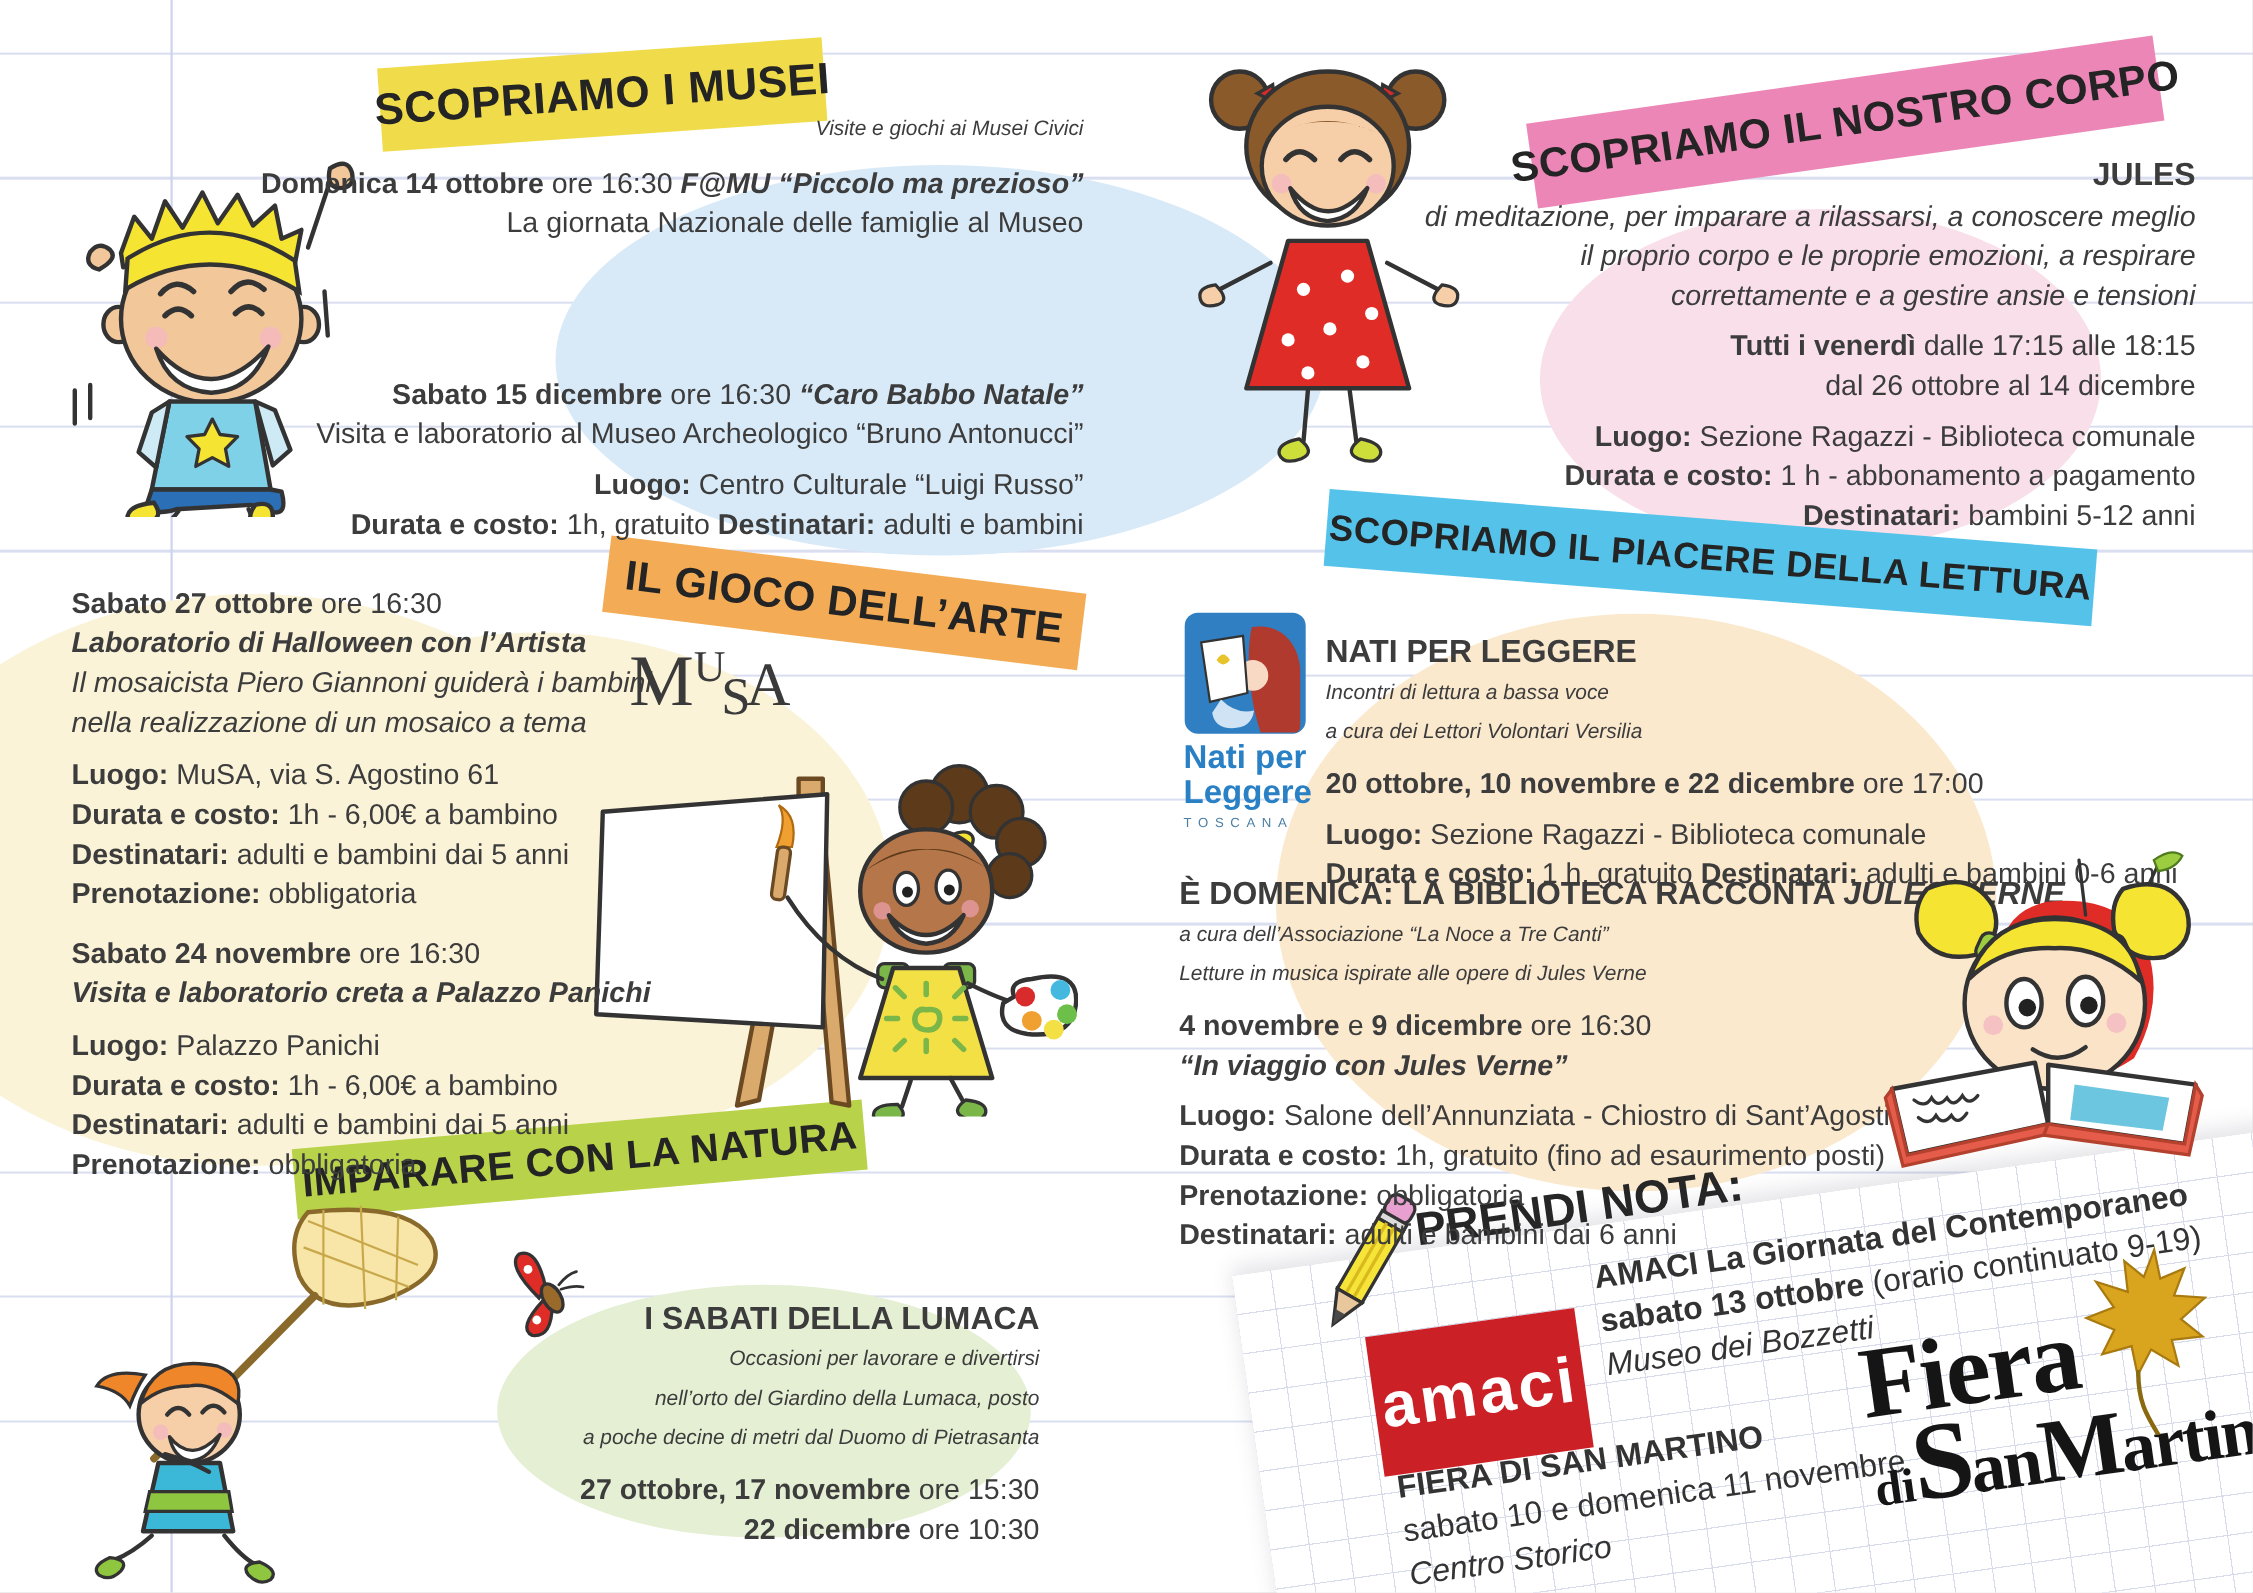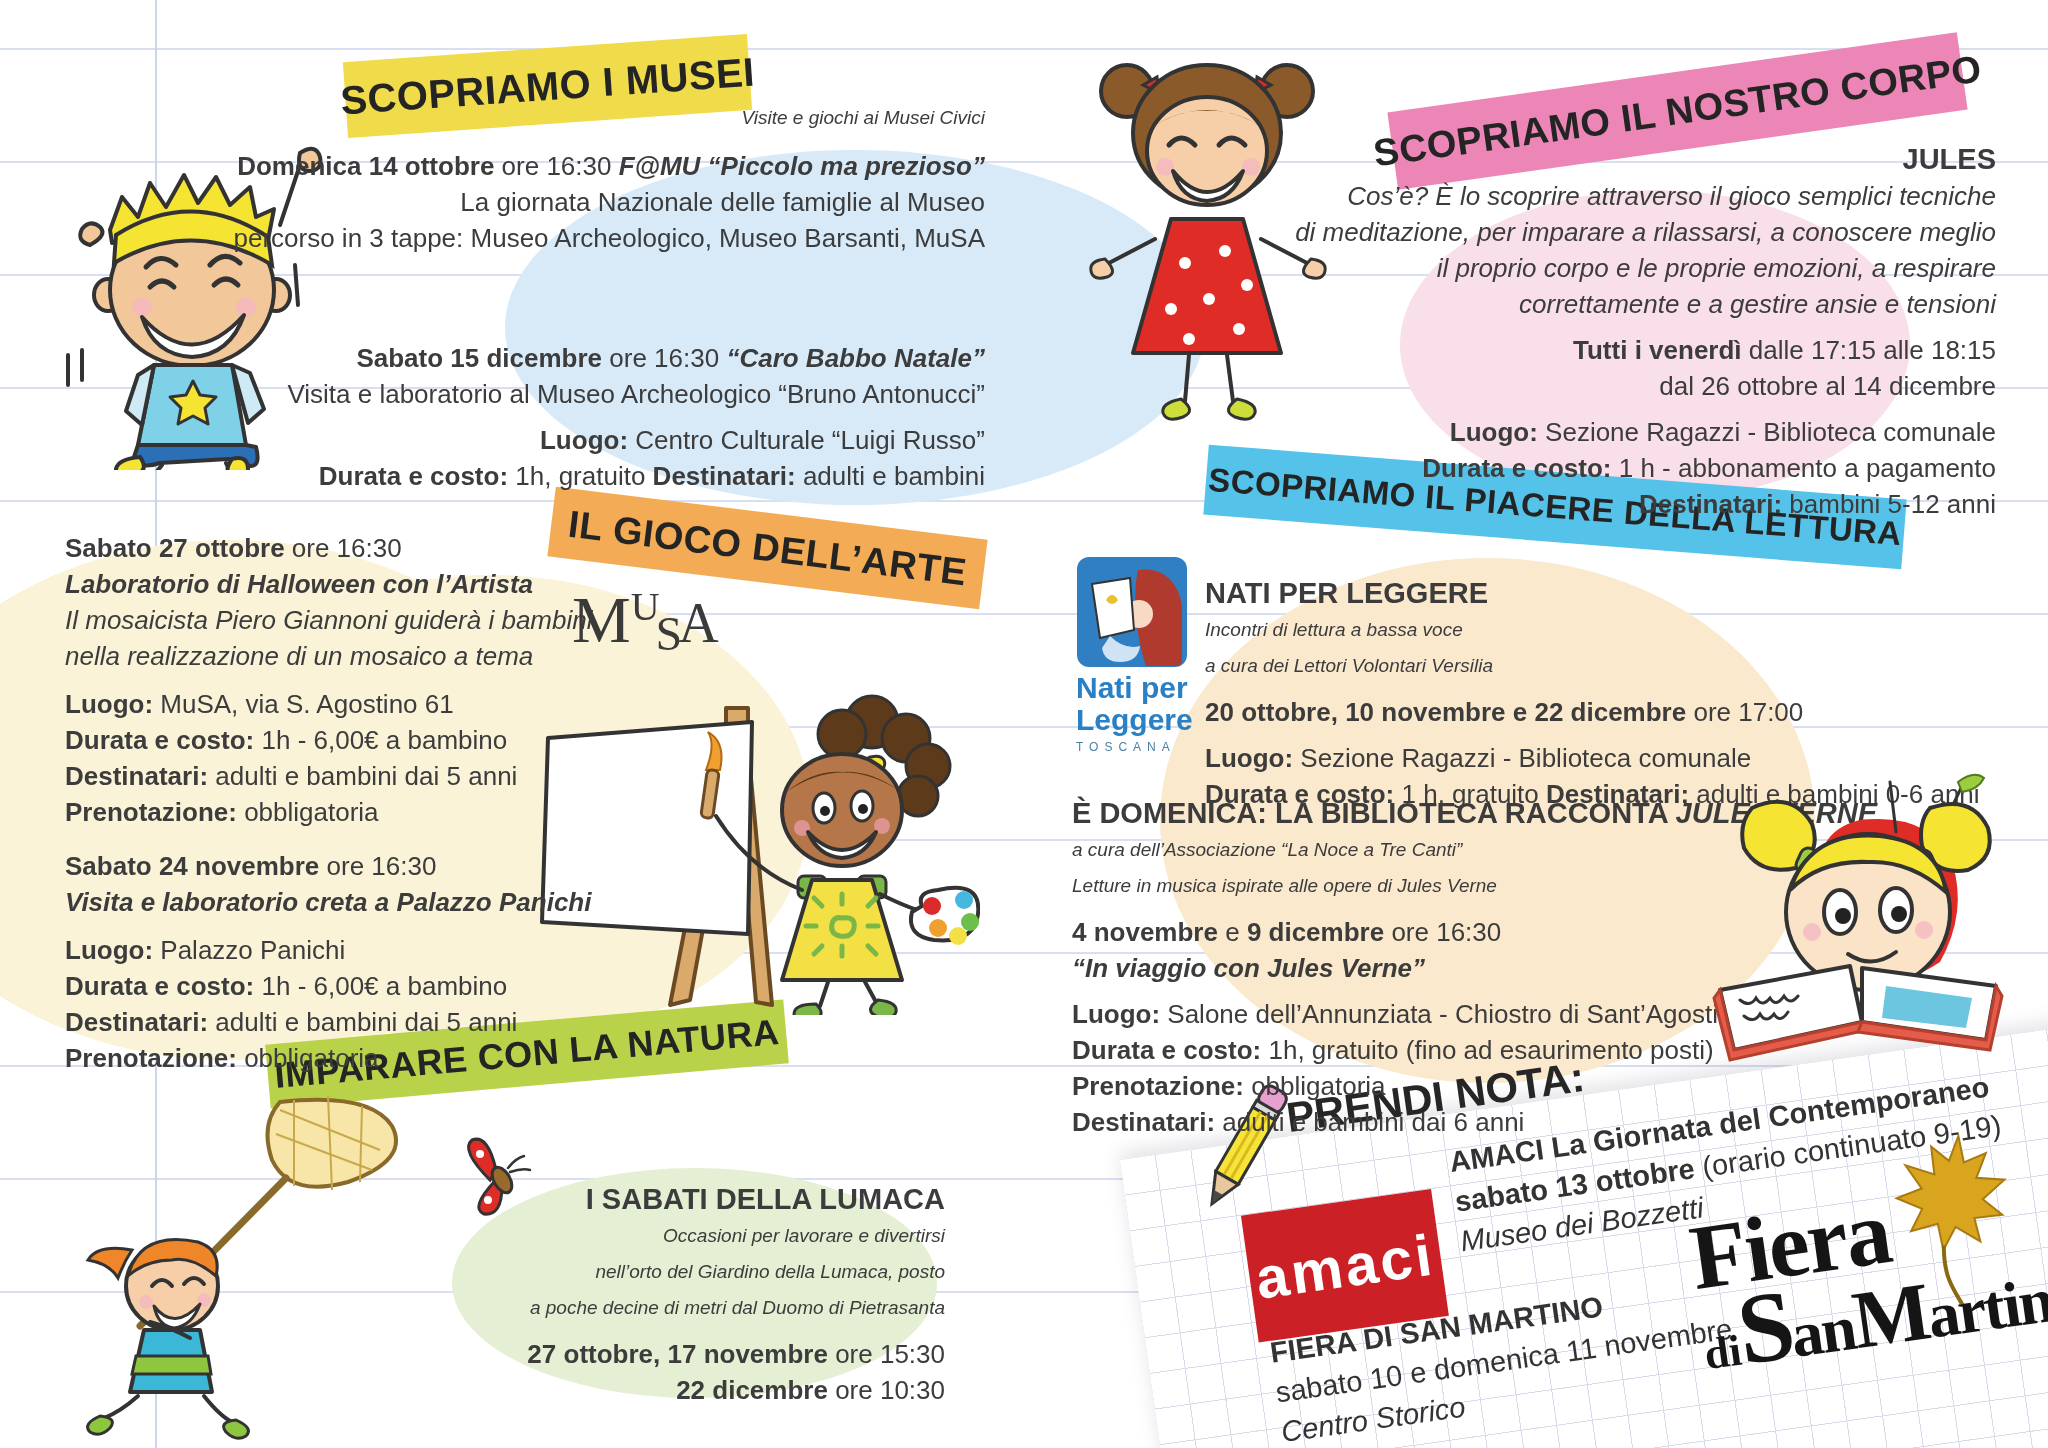--- a/index.html
+++ b/index.html
@@ -81,21 +81,20 @@
   <div class="banner" style="left:267px;top:1022px;width:520px;height:64px;background:#b8d24a;transform:rotate(-5deg);font-size:36px;">IMPARARE CON LA NATURA</div>
   <div class="banner" style="left:1390px;top:72px;width:575px;height:78px;background:#ec86b7;transform:rotate(-8deg);font-size:38px;">SCOPRIAMO IL NOSTRO CORPO</div>
   <div class="banner" style="left:1205px;top:472px;width:700px;height:70px;background:#55c3e9;transform:rotate(4.5deg);font-size:33px;">SCOPRIAMO IL PIACERE DELLA LETTURA</div>
 
   <div class="ra" style="right:1063px;top:100px;">
     <div class="ln sub">Visite e giochi ai Musei Civici</div>
   </div>
   <div class="ra" style="right:1063px;top:148px;">
     <div class="ln"><span class="b">Domenica 14 ottobre</span><span> ore 16:30 </span><span class="bi">F@MU “Piccolo ma prezioso”</span></div>
     <div class="ln"><span>La giornata Nazionale delle famiglie al Museo</span></div>
-    <div class="ln"><span>percorso in 3 tappe: Museo Archeologico, Museo Barsanti, MuSA</span></div>
   </div>
   <div class="ra" style="right:1063px;top:340px;">
     <div class="ln"><span class="b">Sabato 15 dicembre</span><span> ore 16:30 </span><span class="bi">“Caro Babbo Natale”</span></div>
     <div class="ln"><span>Visita e laboratorio al Museo Archeologico “Bruno Antonucci”</span></div>
   </div>
   <div class="ra" style="right:1063px;top:422px;text-align:right;">
     <div class="ln"><span class="b">Luogo:</span><span> Centro Culturale “Luigi Russo”</span></div>
     <div class="ln"><span class="b">Durata e costo:</span><span> 1h, gratuito </span><span class="b">Destinatari:</span><span> adulti e bambini</span></div>
   </div>
 
@@ -131,21 +130,20 @@
     <div class="ln sub"><span class="i">Occasioni per lavorare e divertirsi</span></div>
     <div class="ln sub"><span class="i">nell’orto del Giardino della Lumaca, posto</span></div>
     <div class="ln sub"><span class="i">a poche decine di metri dal Duomo di Pietrasanta</span></div>
     <div class="gap"></div>
     <div class="ln"><span class="b">27 ottobre, 17 novembre</span><span> ore 15:30</span></div>
     <div class="ln"><span class="b">22 dicembre</span><span> ore 10:30</span></div>
   </div>
 
   <div class="ra" style="right:52px;top:140px;">
     <div class="ttl">JULES</div>
-    <div class="ln"><span class="i">Cos’è? È lo scoprire attraverso il gioco semplici tecniche</span></div>
     <div class="ln"><span class="i">di meditazione, per imparare a rilassarsi, a conoscere meglio</span></div>
     <div class="ln"><span class="i">il proprio corpo e le proprie emozioni, a respirare</span></div>
     <div class="ln"><span class="i">correttamente e a gestire ansie e tensioni</span></div>
     <div class="gap"></div>
     <div class="ln"><span class="b">Tutti i venerdì</span><span> dalle 17:15 alle 18:15</span></div>
     <div class="ln"><span>dal 26 ottobre al 14 dicembre</span></div>
     <div class="gap"></div>
     <div class="ln"><span class="b">Luogo:</span><span> Sezione Ragazzi - Biblioteca comunale</span></div>
     <div class="ln"><span class="b">Durata e costo:</span><span> 1 h - abbonamento a pagamento</span></div>
     <div class="ln"><span class="b">Destinatari:</span><span> bambini 5-12 anni</span></div>

